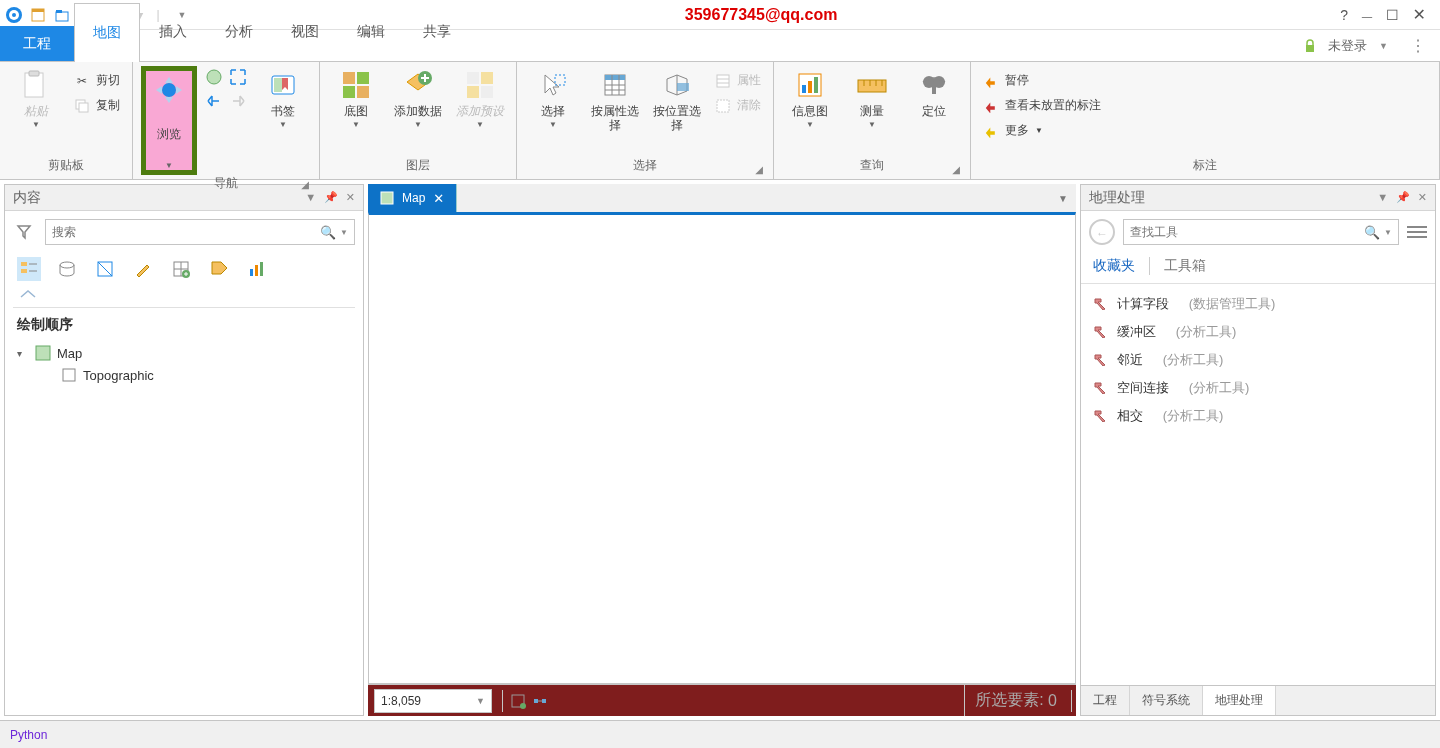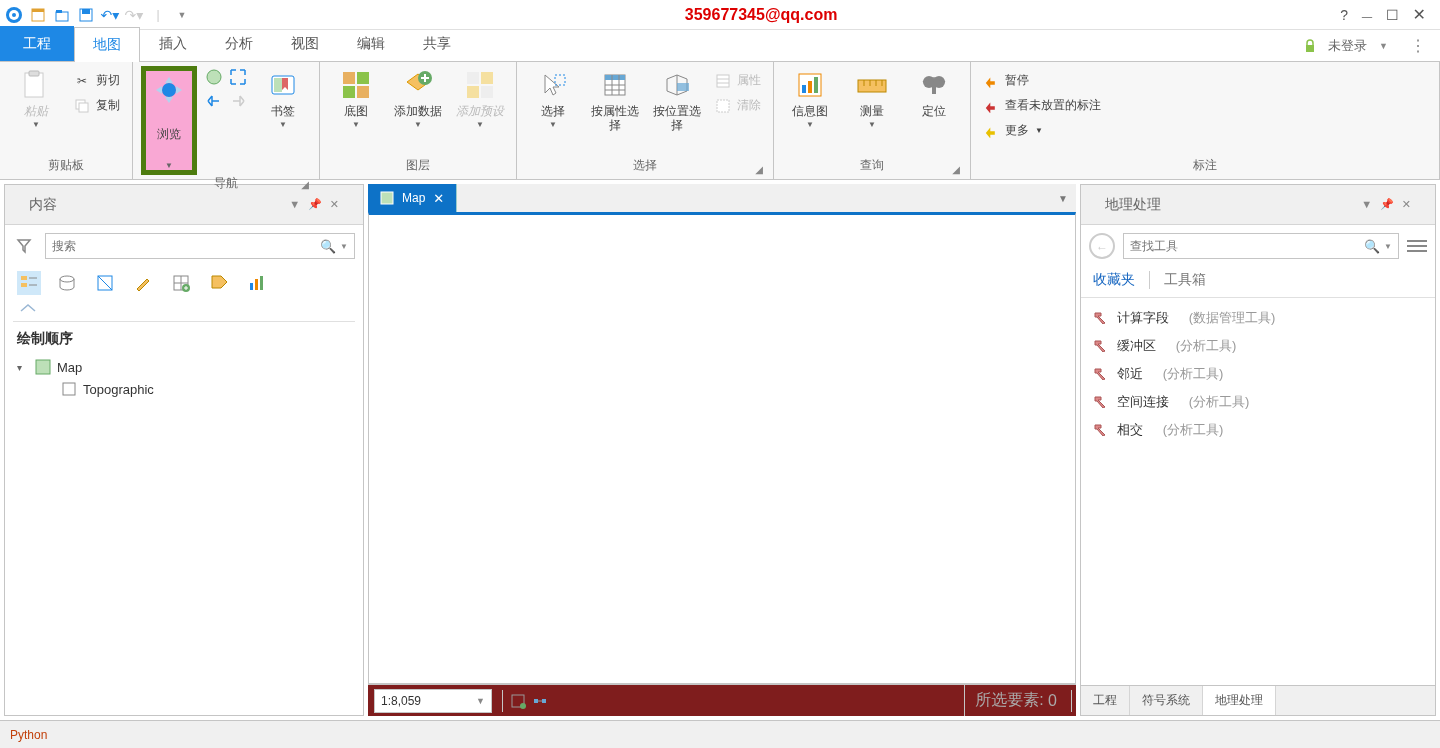--- a/index.html
+++ b/index.html
@@ -7,21 +7,21 @@
 
 .titlebar { height:30px; background:#fff; display:flex; align-items:center; border-bottom:1px solid #e0e0e0; }
 .titlebar .qat { display:flex; align-items:center; gap:4px; padding:0 4px; }
 .titlebar .qat .ico { width:20px; height:20px; display:flex; align-items:center; justify-content:center; cursor:pointer; }
 .titlebar .center { flex:1; text-align:center; }
 .titlebar .center span { font-size:16px; font-weight:bold; color:#d00; text-shadow:0 0 1px #fff,0 0 2px #fff; }
 .titlebar .wbtns { display:flex; align-items:center; gap:14px; padding:0 14px; }
 .titlebar .wbtns .wb { font-size:14px; color:#555; cursor:pointer; }
 
 .ribbon-tabs { height:32px; display:flex; align-items:flex-end; border-bottom:1px solid #c5c5c5; background:#fff; }
-.rtab { padding:8px 18px; font-size:14px; color:#555; cursor:pointer; border:1px solid transparent; border-bottom:none; }
+.rtab { padding:20px 18px; font-size:14px; color:#555; cursor:pointer; border:1px solid transparent; border-bottom:none; }
 .rtab.primary { background:#1e88e5; color:#fff; padding:8px 22px; }
 .rtab.active { background:#fff; border-color:#c5c5c5; color:#1e88e5; position:relative; top:1px; }
 .login-area { margin-left:auto; display:flex; align-items:center; padding:0 14px 6px 0; color:#666; gap:12px; font-size:13px; }
 
 .ribbon { height:118px; display:flex; border-bottom:1px solid #c5c5c5; background:#f7f7f7; }
 .group { display:flex; flex-direction:column; border-right:1px solid #c5c5c5; padding:4px 8px 2px; }
 .group-body { flex:1; display:flex; align-items:flex-start; gap:6px; }
 .group-label { height:20px; text-align:center; font-size:12px; color:#666; position:relative; }
 .group-label .dlauncher { position:absolute; right:2px; bottom:2px; font-size:10px; color:#888; cursor:pointer; }
 .bigbtn { display:flex; flex-direction:column; align-items:center; justify-content:flex-start; width:56px; cursor:pointer; padding-top:2px; }
@@ -34,21 +34,21 @@
 .smallbtn { display:flex; align-items:center; gap:6px; cursor:pointer; padding:2px 4px; font-size:12px; color:#444; }
 .smallbtn .sic { width:16px; height:16px; display:flex; align-items:center; justify-content:center; }
 .nav-grid { display:grid; grid-template-columns:repeat(2,22px); grid-template-rows:repeat(2,22px); gap:2px; align-content:center; }
 .nav-grid div { display:flex; align-items:center; justify-content:center; cursor:pointer; }
 
 .workspace { flex:1; display:flex; min-height:0; }
 .pane { background:#fff; display:flex; flex-direction:column; border:1px solid #c5c5c5; margin:4px; }
 .pane-left { width:360px; }
 .pane-center { flex:1; }
 .pane-right { width:356px; }
-.pane-header { height:40px; display:flex; align-items:center; padding:0 24px; background:#f0f0f0; border-bottom:1px solid #d5d5d5; color:#666; font-size:14px; }
+.pane-header { height:26px; display:flex; align-items:center; padding:0 8px; background:#f0f0f0; border-bottom:1px solid #d5d5d5; color:#666; font-size:14px; }
 .pane-header .phctrls { margin-left:auto; display:flex; gap:8px; font-size:11px; color:#888; }
 .pane-header .phctrls span { cursor:pointer; }
 .search-row { display:flex; align-items:center; gap:10px; padding:8px; }
 .search-row .filter-ico { width:22px; height:22px; display:flex; align-items:center; justify-content:center; color:#888; cursor:pointer; }
 .search-box { flex:1; display:flex; align-items:center; border:1px solid #c5c5c5; height:26px; padding:0 6px; }
 .search-box input { border:none; outline:none; flex:1; font-size:12px; background:transparent; }
 .search-box .mag { color:#777; cursor:pointer; font-size:13px; }
 .toolbar-row { display:flex; gap:14px; padding:4px 12px 8px; flex-wrap:wrap; }
 .toolbar-row .tico { width:24px; height:24px; display:flex; align-items:center; justify-content:center; cursor:pointer; }
 .toolbar-row .tico.sel { background:#cfe8f9; }
@@ -84,21 +84,21 @@
 .gp-tabs .gptab.active { color:#1565c0; font-weight:normal; }
 .gp-tabs .vdiv { width:1px; background:#ccc; }
 .tool-list { padding:6px 4px; }
 .tool-row { display:flex; align-items:center; gap:8px; padding:5px 8px; cursor:pointer; font-size:13px; }
 .tool-row .tic { width:16px; height:16px; }
 .tool-row .tcat { color:#999; }
 .pane-right .bottom-tabs { margin-top:auto; display:flex; background:#f0f0f0; border-top:1px solid #c5c5c5; }
 .bottom-tabs .btab { padding:6px 12px; font-size:12px; color:#555; cursor:pointer; border-right:1px solid #d5d5d5; }
 .bottom-tabs .btab.active { background:#fff; }
 
-.statusbar { height:28px; background:#f0f0f0; border-top:1px solid #c5c5c5; display:flex; align-items:center; padding:0 10px; font-size:12px; color:#c2410c; }
+.statusbar { height:28px; background:#f0f0f0; border-top:1px solid #c5c5c5; display:flex; align-items:center; padding:0 10px; font-size:12px; color:#6d28d9; }
 svg { display:block; }
 </style>
 </head>
 <body>
 
 <div class="titlebar">
   <div class="qat">
     <span class="ico">
         <svg width="18" height="18">
           <circle cx="9" cy="9" r="8" fill="#1e88e5"></circle>

